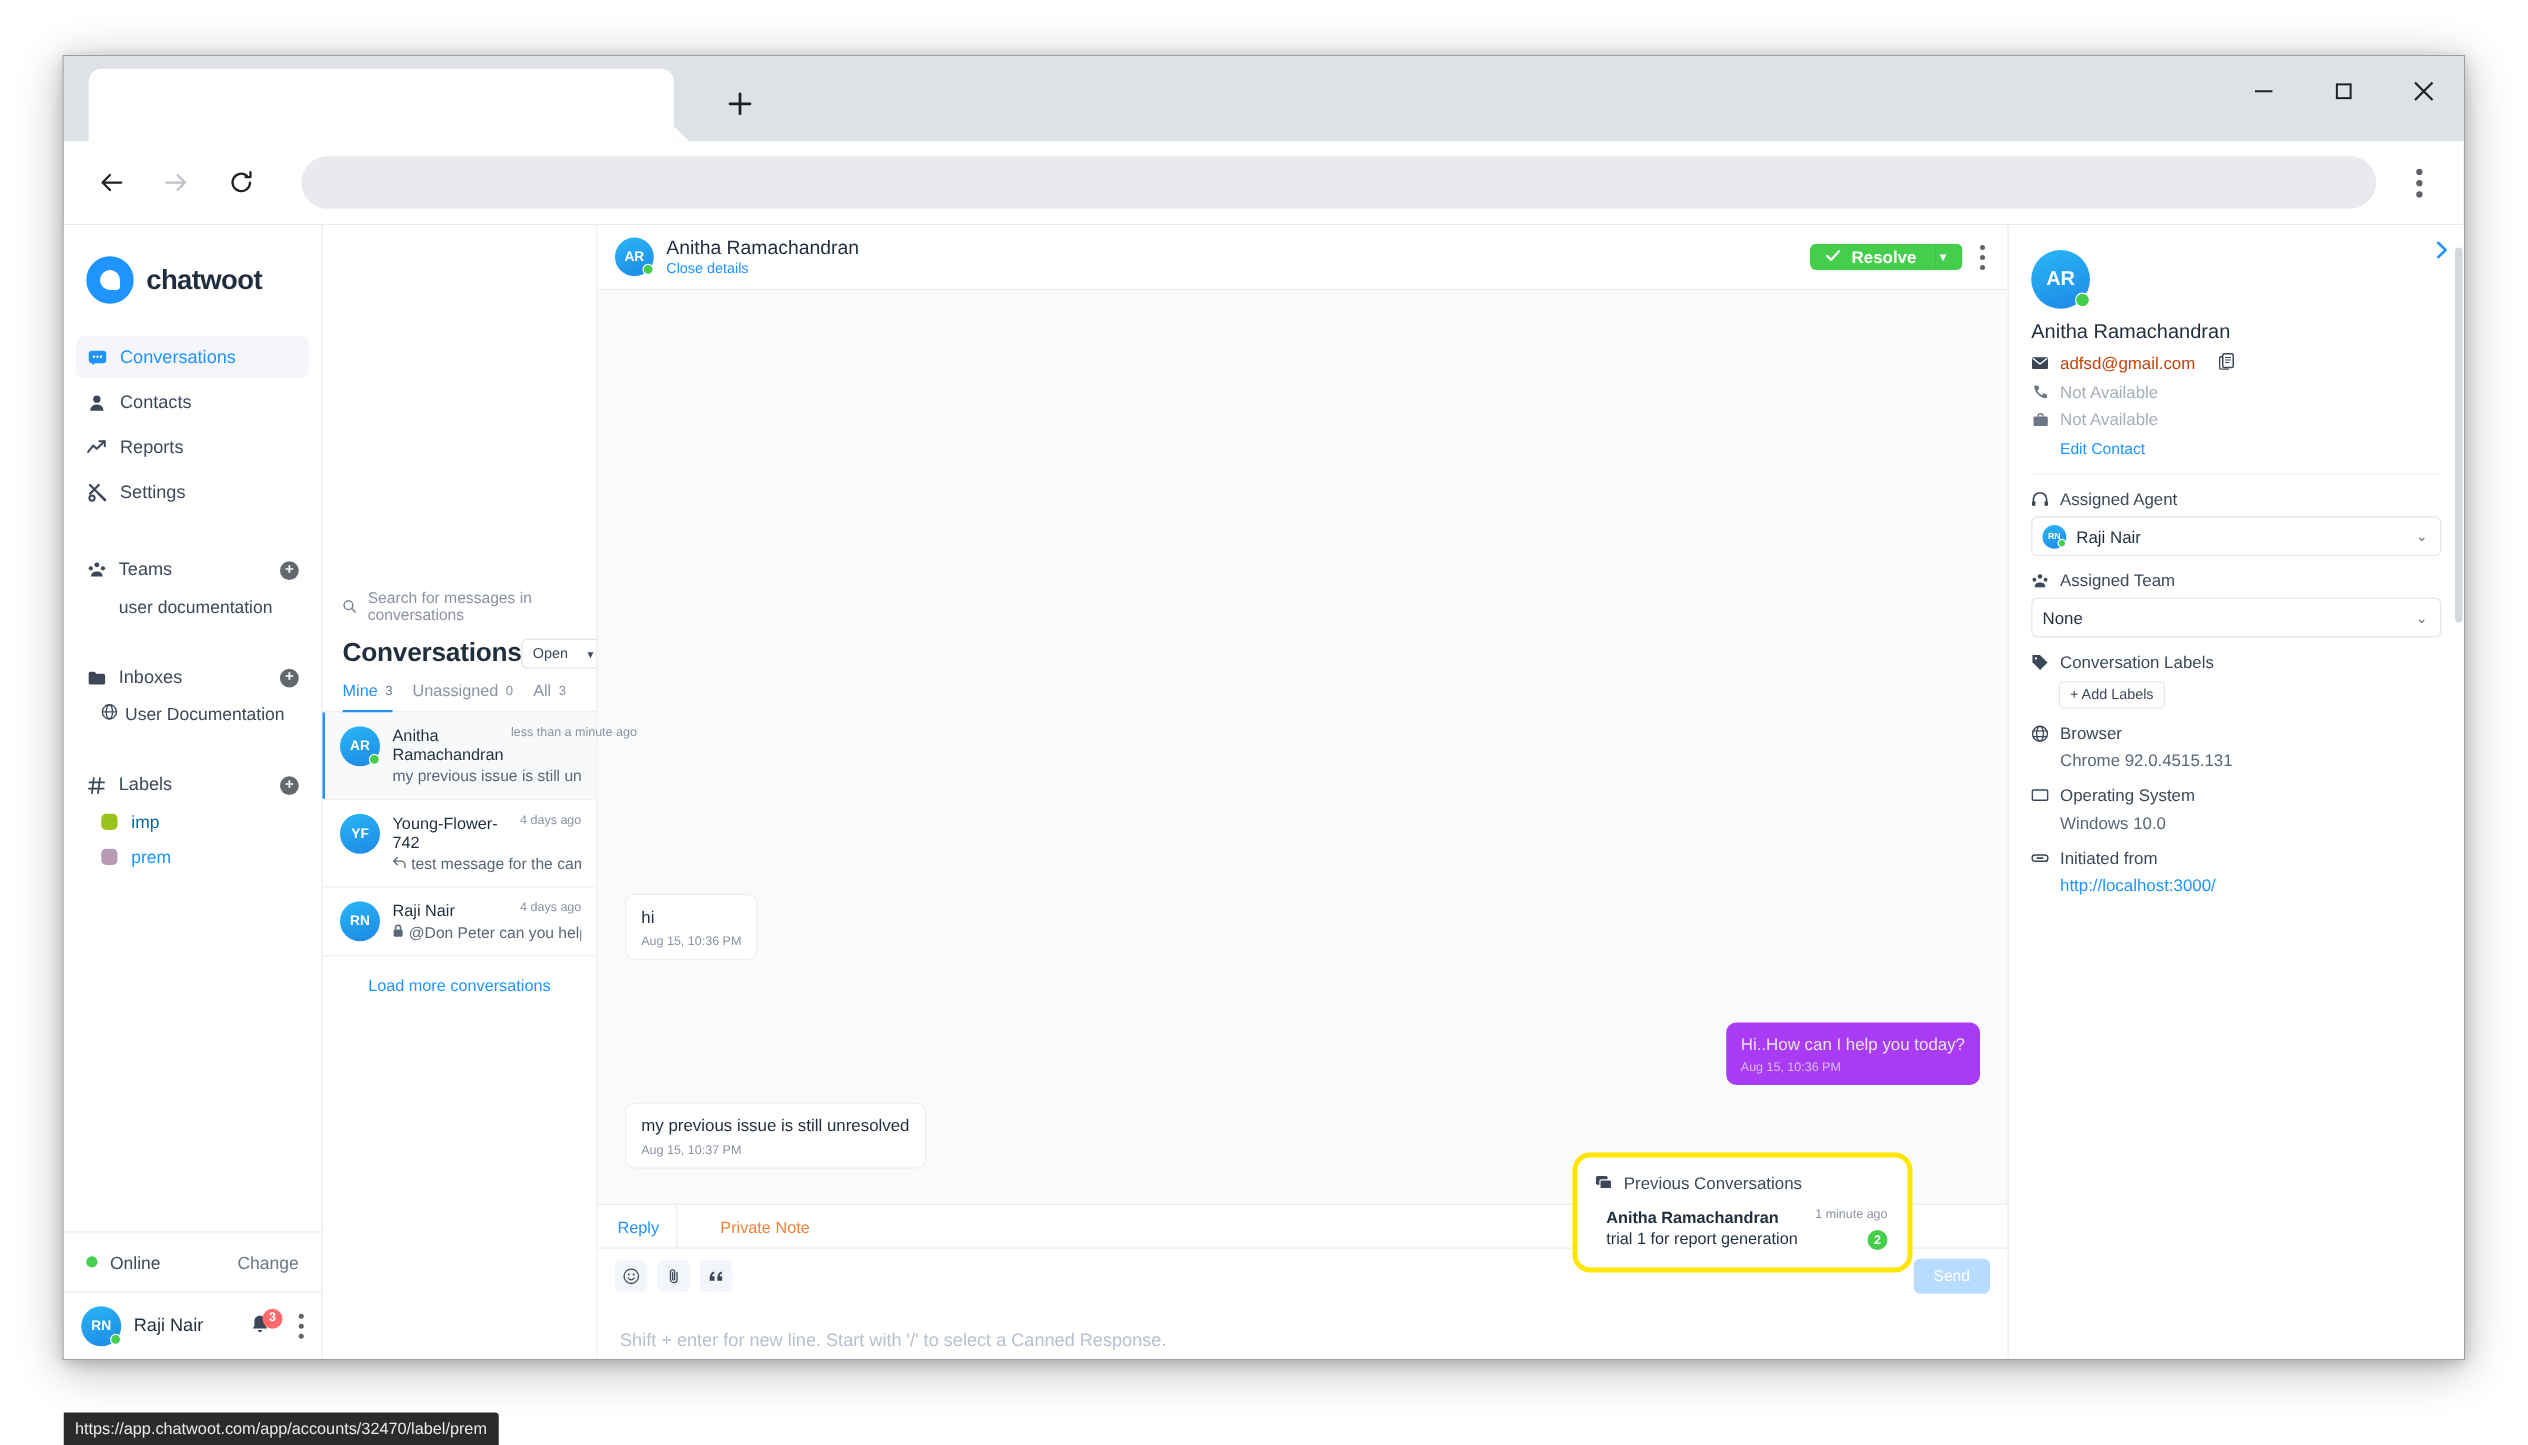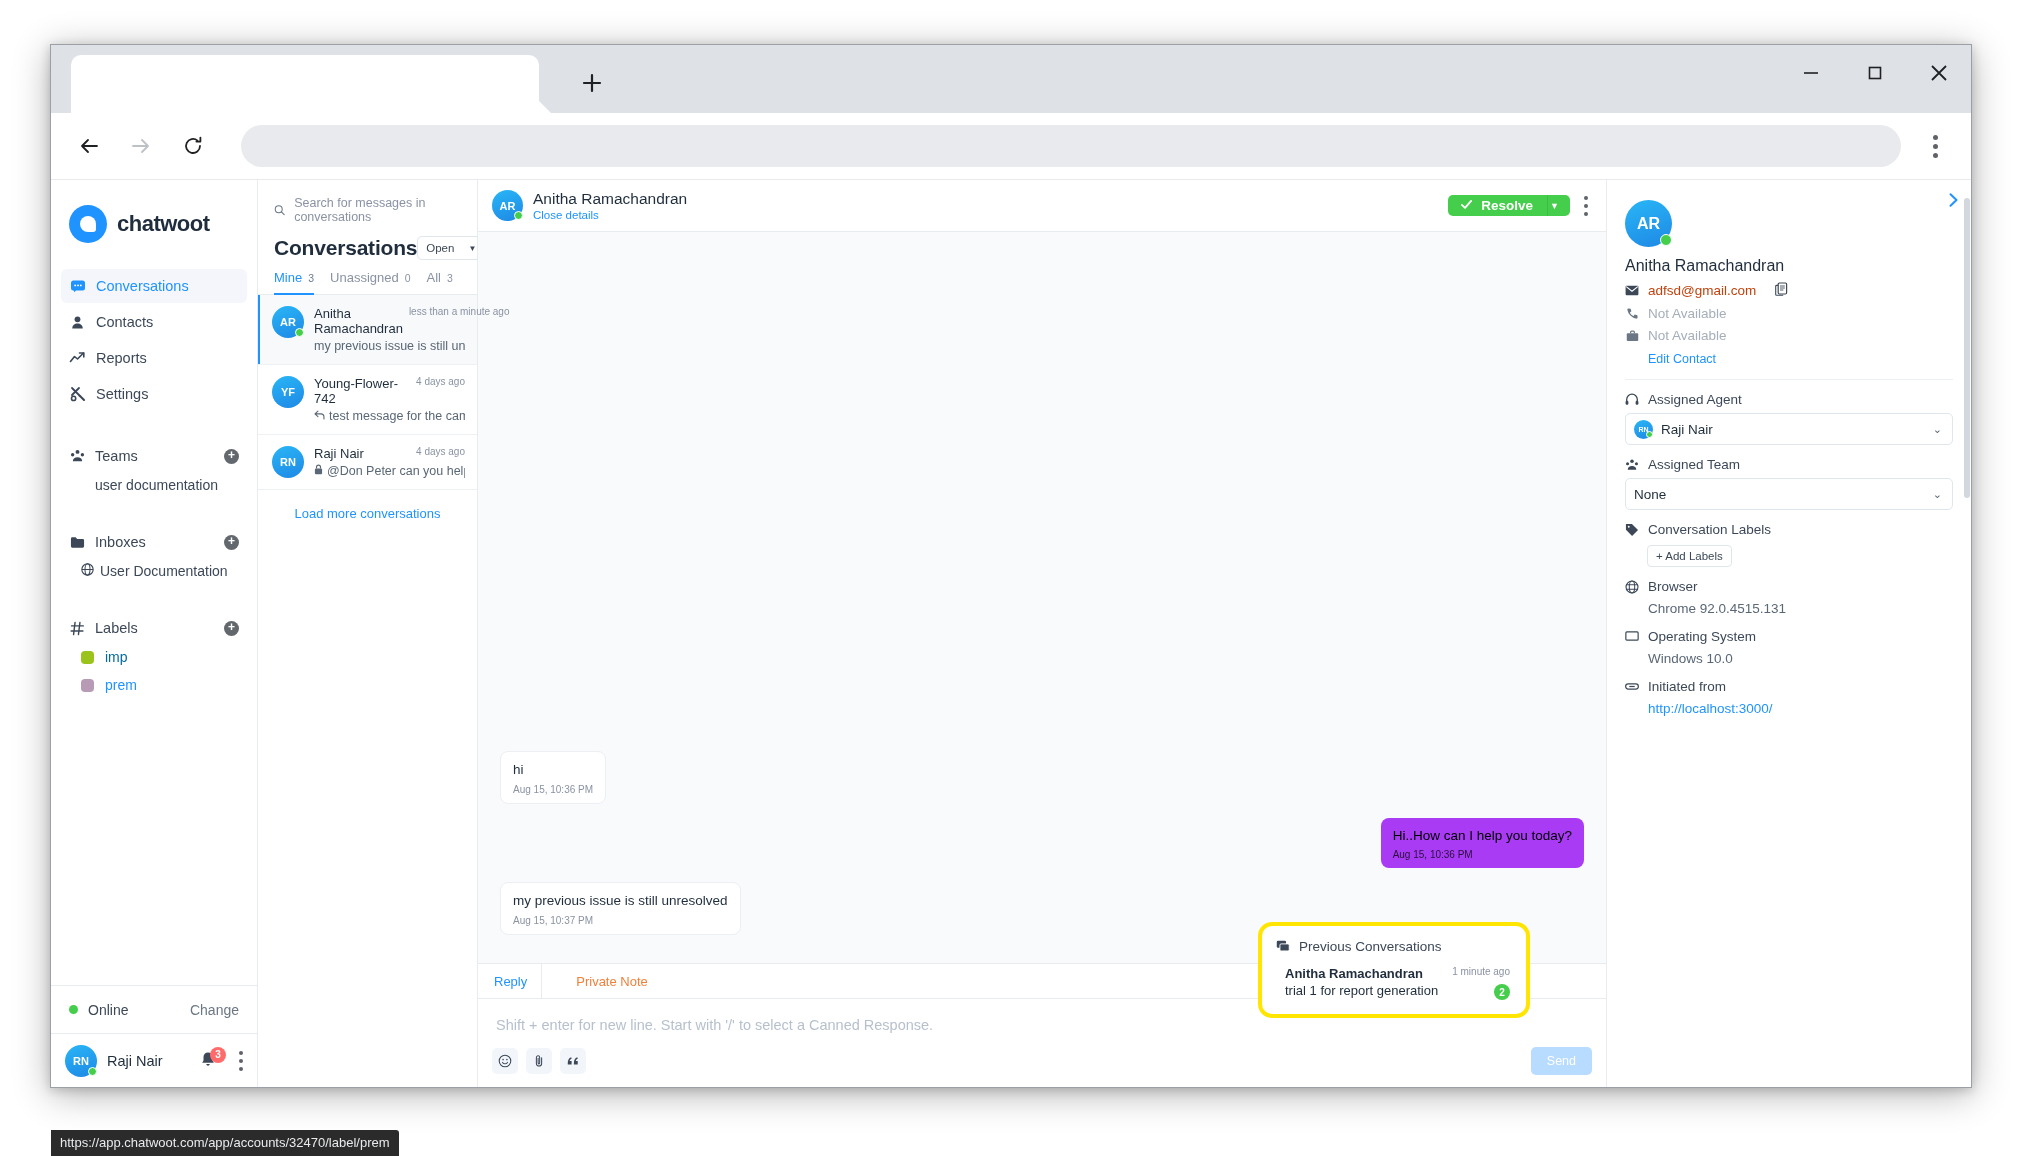--- a/index.html
+++ b/index.html
@@ -160,20 +160,21 @@
     position:absolute; right:-5px; top:-4px; background:#ff6b6b; color:#fff;
     font-size:10px; width:16px;height:16px;border-radius:50%;
     display:flex;align-items:center;justify-content:center; font-weight:700;
   }
   #agent-more { margin-left: 8px; }
   
   #conv-list {
     width: 220px; flex: 0 0 220px; background:#fff;
     border-right: 1px solid #e9ecef; display:flex; flex-direction:column;
     min-width: 0;
+    justify-content: center;
   }
   #search-row {
     display:flex; align-items:center; gap: 9px;
     padding: 16px 14px 10px 16px; color:#8a92a3; font-size: 12.5px;
   }
   #conv-title-row { display:flex; align-items:center; padding: 2px 12px 0 16px;}
   #conv-title { font-size: 21px; font-weight: 600; color:#1f2d3d; letter-spacing:-.2px;}
   #status-filter {
     margin-left:auto; border:1px solid #e0e6ed; border-radius: 5px;
     height: 24px; min-width: 64px; display:flex; align-items:center;
@@ -243,21 +244,21 @@
     display:flex; flex-direction:column; justify-content:flex-end;
     padding: 0 22px 14px 22px;
   }
   .bubble-row { display:flex; margin-bottom: 14px; }
   .bubble-row.out { justify-content:flex-end; }
   .bubble {
     max-width: 60%; border-radius: 8px; padding: 9px 12px 7px 12px;
     font-size: 13.5px; line-height: 1.3;
   }
   .bubble.in { background:#ffffff; border:1px solid #eceff3; color:#1f2d3d; }
-  .bubble.out { background:#a93bf5; color:#000000; }
+  .bubble.out { background:#a93bf5; color:#e5e5e5;margin-top:36px; }
   .bubble .time { font-size: 10px; margin-top: 4px; opacity: .75; }
   .bubble.in .time { color:#8a92a3; opacity:1;}
   
   #replybox {
     background:#fff; border-top: 1px solid #e9ecef; flex:0 0 auto;
   }
   #reply-tabs { display:flex; border-bottom:1px solid #e9ecef; padding-left: 14px;}
   .reply-tab {
     font-size: 13px; padding: 10px 14px 9px 2px; cursor:pointer;
     color:#8a92a3; margin-right: 14px;
@@ -688,23 +689,20 @@
               <div class="time">Aug 15, 10:37 PM</div>
             </div>
           </div>
         </div>
 
         <div id="replybox">
           <div id="reply-tabs">
             <div class="reply-tab active">Reply</div>
             <div class="reply-tab note">Private Note</div>
           </div>
-          <div id="reply-input">
-            <span>Shift + enter for new line. Start with '/' to select a Canned Response.</span>
-          </div>
           <div id="reply-actions">
             <span class="rb-icon">
               <svg width="14" height="14" viewBox="0 0 16 16">
                   <circle cx="8" cy="8" r="6.6" fill="none" stroke="#3c4858" stroke-width="1.2"></circle>
                   <circle cx="5.8" cy="6.4" r="0.9" fill="#3c4858"></circle>
                   <circle cx="10.2" cy="6.4" r="0.9" fill="#3c4858"></circle>
                   <path d="M5.2 9.6 A3.2 3.2 0 0 0 10.8 9.6" fill="none" stroke="#3c4858" stroke-width="1.2" stroke-linecap="round"></path>
                 </svg>
             </span>
             <span class="rb-icon">
@@ -712,20 +710,23 @@
                   <path d="M11 4.4 V10.8 A3 3 0 0 1 5 10.8 V4 A1.9 1.9 0 0 1 8.8 4 V10.4 A0.9 0.9 0 0 1 7 10.4 V4.8" fill="none" stroke="#3c4858" stroke-width="1.2" stroke-linecap="round"></path>
                 </svg>
             </span>
             <span class="rb-icon">
               <svg width="14" height="12" viewBox="0 0 16 13">
                   <path d="M2 9.4 C2 5.6 3 3 6 2.2 L6.4 3.8 C4.6 4.5 4.2 5.6 4.2 6.6 H6.4 V10.6 H2 Z" fill="#3c4858"></path>
                   <path d="M9 9.4 C9 5.6 10 3 13 2.2 L13.4 3.8 C11.6 4.5 11.2 5.6 11.2 6.6 H13.4 V10.6 H9 Z" fill="#3c4858"></path>
                 </svg>
             </span>
             <span id="send-btn">Send</span>
+          </div>
+          <div id="reply-input">
+            <span>Shift + enter for new line. Start with '/' to select a Canned Response.</span>
           </div>
         </div>
       </div>
 
       <div id="contact-panel">
         <span id="panel-toggle">
           <svg width="15" height="16" viewBox="0 0 15 16">
               <path d="M4.5 2.2 L10.5 8 L4.5 13.8" fill="none" stroke="#1f93ff" stroke-width="2" stroke-linecap="round" stroke-linejoin="round"></path>
             </svg>
         </span>

